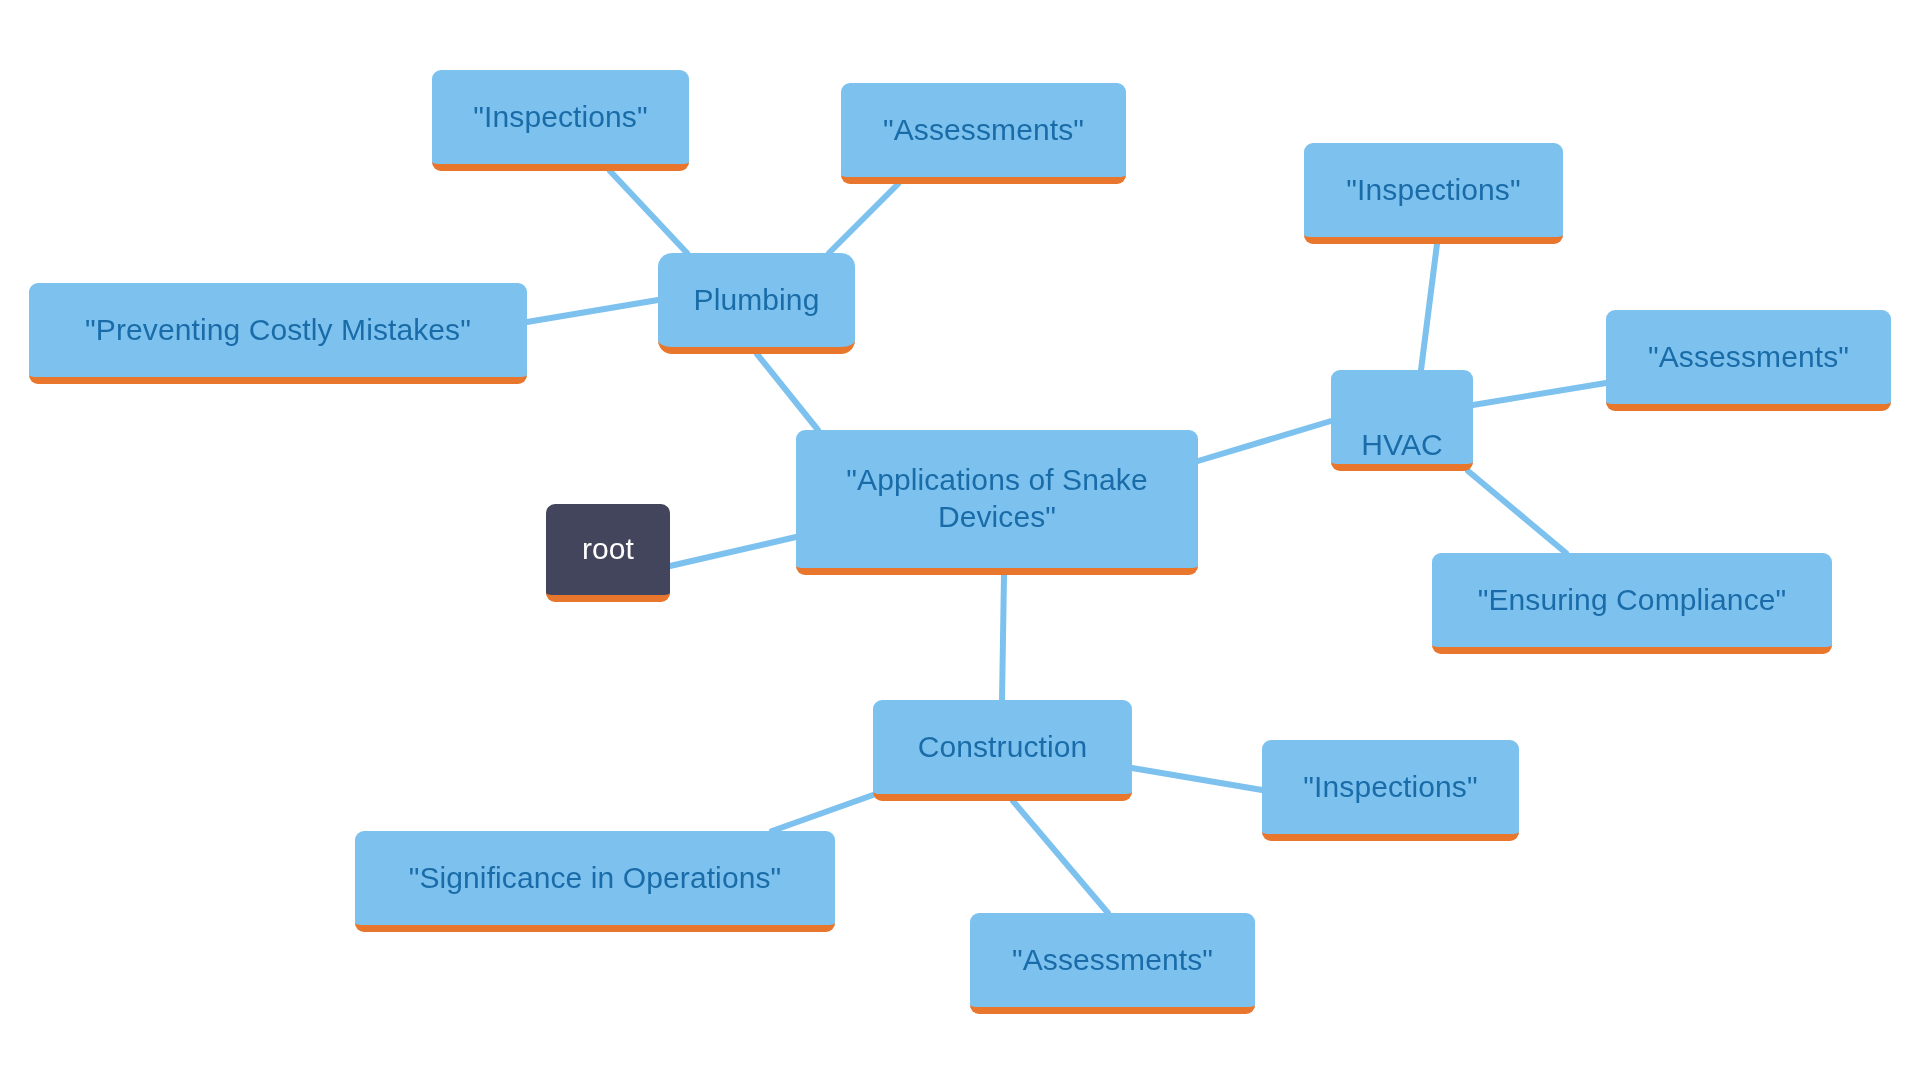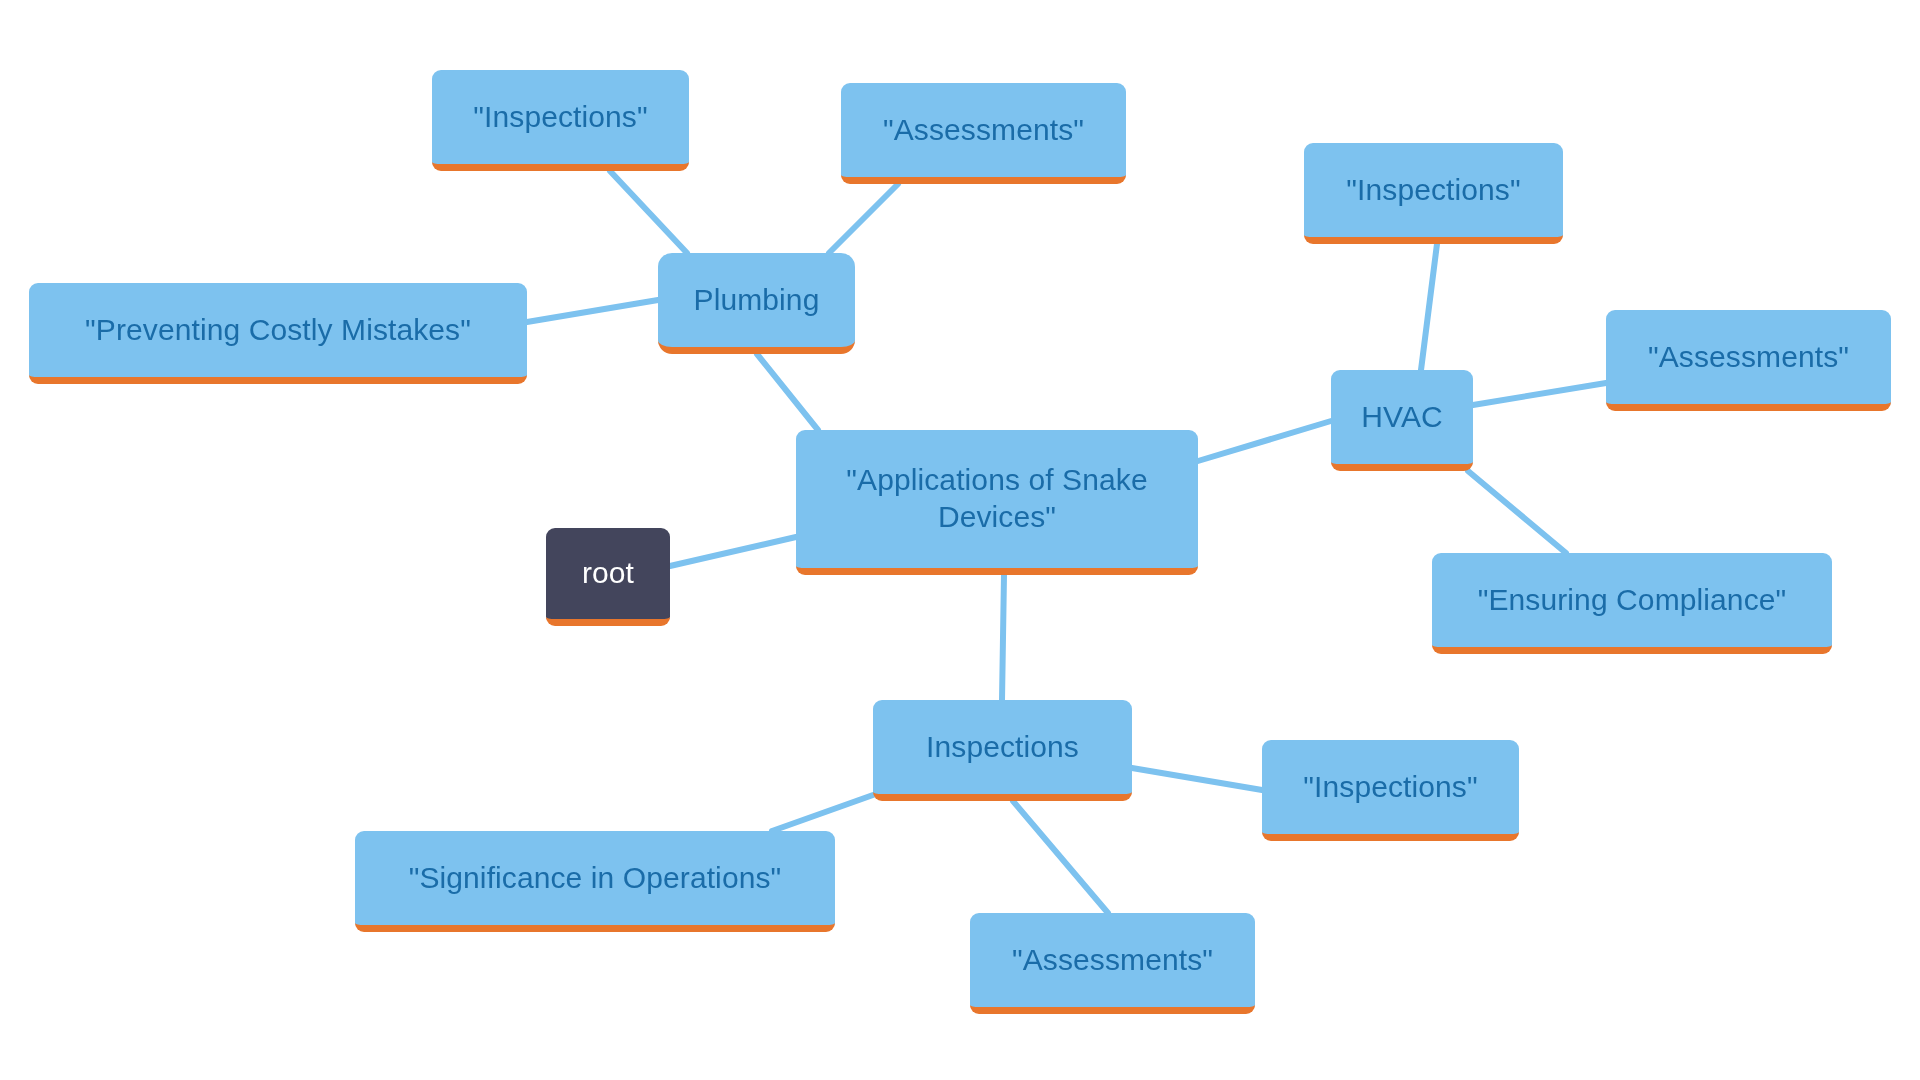--- a/index.html
+++ b/index.html
@@ -63,28 +63,28 @@
       <line x1="1198" y1="461" x2="1331" y2="421" stroke="#7dc2ef" stroke-width="6" stroke-linecap="round"></line>
       <line x1="1421" y1="370" x2="1437" y2="244" stroke="#7dc2ef" stroke-width="6" stroke-linecap="round"></line>
       <line x1="1473" y1="405" x2="1606" y2="383" stroke="#7dc2ef" stroke-width="6" stroke-linecap="round"></line>
       <line x1="1468" y1="471" x2="1566" y2="553" stroke="#7dc2ef" stroke-width="6" stroke-linecap="round"></line>
       <line x1="1004" y1="575" x2="1002" y2="700" stroke="#7dc2ef" stroke-width="6" stroke-linecap="round"></line>
       <line x1="1132" y1="768" x2="1262" y2="790" stroke="#7dc2ef" stroke-width="6" stroke-linecap="round"></line>
       <line x1="873" y1="795" x2="772" y2="831" stroke="#7dc2ef" stroke-width="6" stroke-linecap="round"></line>
       <line x1="1013" y1="801" x2="1108" y2="913" stroke="#7dc2ef" stroke-width="6" stroke-linecap="round"></line>
     </svg>
   <div id="node-layer">
-      <div class="node root-node" style="left: 546px; top: 528px; width: 124px; height: 98px; font-size: 30px;"><span class="node-label">root</span></div>
+      <div class="node root-node" style="left: 546px; top: 504px; width: 124px; height: 98px; font-size: 30px;"><span class="node-label">root</span></div>
       <div class="node" style="left: 796px; top: 430px; width: 402px; height: 145px; font-size: 30px;"><span class="node-label">"Applications of Snake Devices"</span></div>
       <div class="node" style="left: 658px; top: 253px; width: 197px; height: 101px; font-size: 30px; border-radius: 14px;"><span class="node-label">Plumbing</span></div>
       <div class="node" style="left: 432px; top: 70px; width: 257px; height: 101px; font-size: 30px;"><span class="node-label">"Inspections"</span></div>
       <div class="node" style="left: 841px; top: 83px; width: 285px; height: 101px; font-size: 30px;"><span class="node-label">"Assessments"</span></div>
       <div class="node" style="left: 29px; top: 283px; width: 498px; height: 101px; font-size: 30px;"><span class="node-label">"Preventing Costly Mistakes"</span></div>
-      <div class="node" style="left: 1331px; top: 370px; width: 142px; height: 101px; font-size: 30px;"><span class="node-label">HVAC</span></div>
+      <div class="node" style="left: 1331px; top: 370px; width: 142px; height: 101px; font-size: 30px; align-items: flex-end;"><span class="node-label">HVAC</span></div>
       <div class="node" style="left: 1304px; top: 143px; width: 259px; height: 101px; font-size: 30px;"><span class="node-label">"Inspections"</span></div>
       <div class="node" style="left: 1606px; top: 310px; width: 285px; height: 101px; font-size: 30px;"><span class="node-label">"Assessments"</span></div>
       <div class="node" style="left: 1432px; top: 553px; width: 400px; height: 101px; font-size: 30px;"><span class="node-label">"Ensuring Compliance"</span></div>
-      <div class="node" style="left: 873px; top: 700px; width: 259px; height: 101px; font-size: 30px;"><span class="node-label">Inspections</span></div>
+      <div class="node" style="left: 873px; top: 700px; width: 259px; height: 101px; font-size: 30px;"><span class="node-label">Construction</span></div>
       <div class="node" style="left: 1262px; top: 740px; width: 257px; height: 101px; font-size: 30px;"><span class="node-label">"Inspections"</span></div>
       <div class="node" style="left: 355px; top: 831px; width: 480px; height: 101px; font-size: 30px;"><span class="node-label">"Significance in Operations"</span></div>
       <div class="node" style="left: 970px; top: 913px; width: 285px; height: 101px; font-size: 30px;"><span class="node-label">"Assessments"</span></div>
     </div>
 </div>
 
 </body></html>

